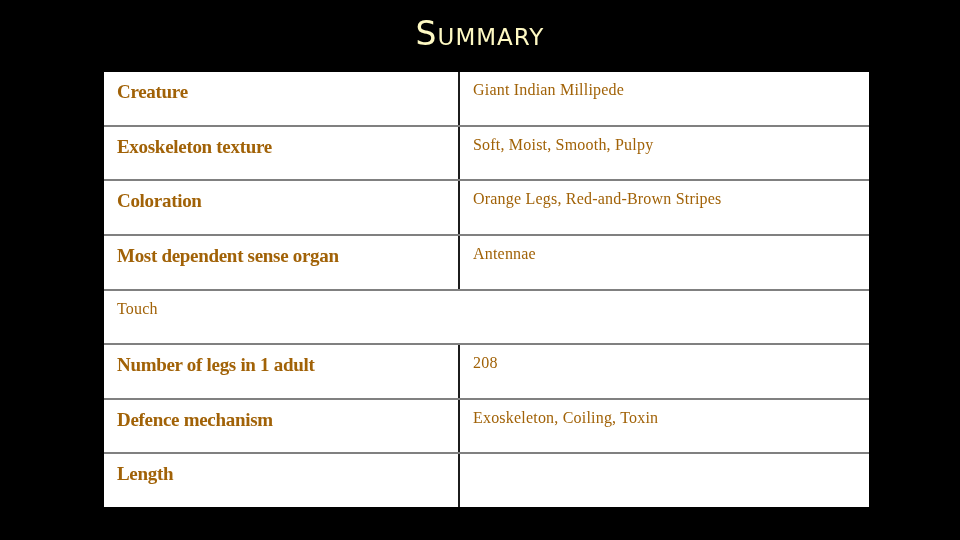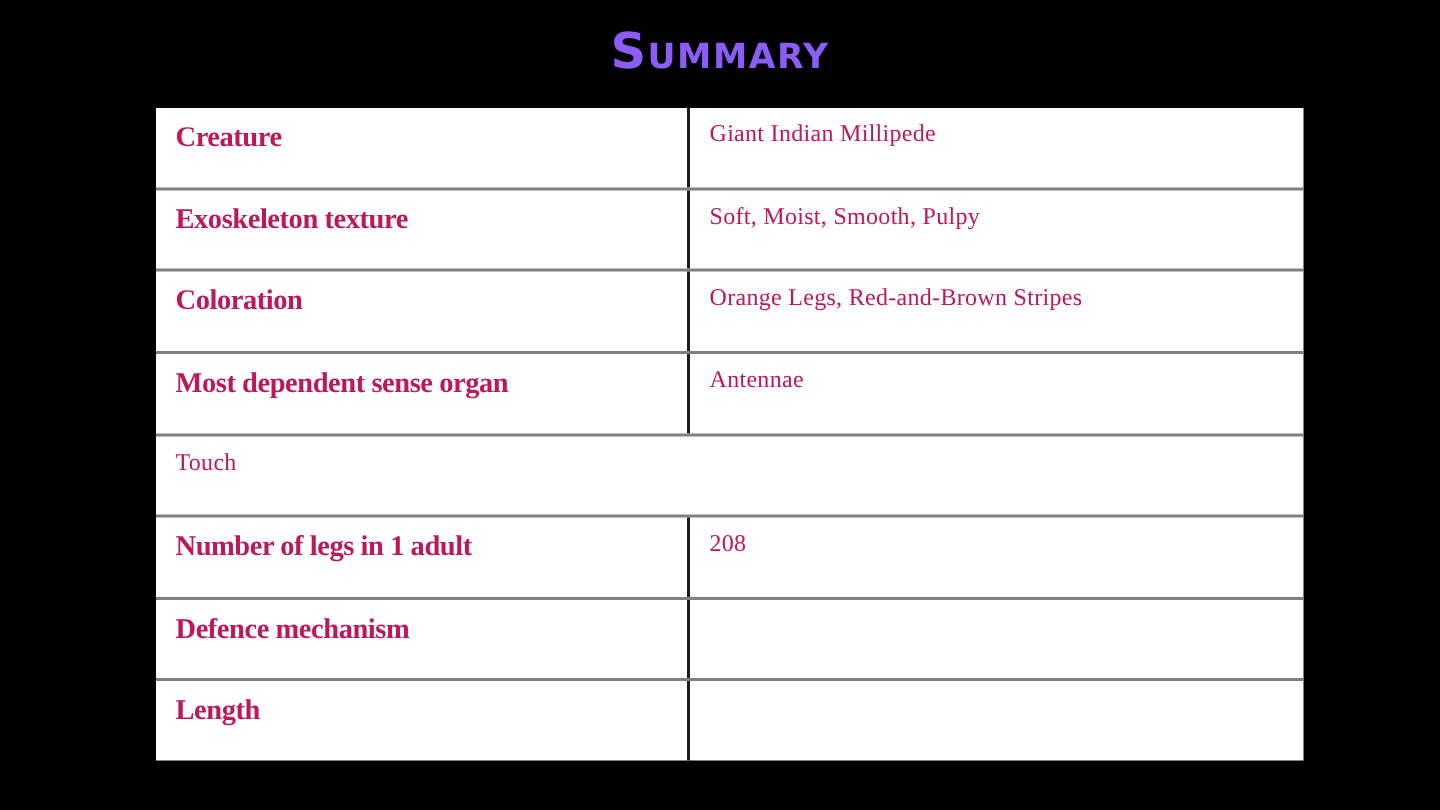--- a/index.html
+++ b/index.html
@@ -14,23 +14,23 @@
     background: #000000;
     overflow: hidden;
     font-family: "Liberation Serif", serif;
   }
   .slide-title {
     position: absolute;
     top: 16px;
     left: 0;
     width: 960px;
     text-align: center;
-    color: #8b5cf6;
+    color: #fef9c3;
     font-family: "DejaVu Sans", sans-serif;
-    font-weight: 700;
+    font-weight: 400;
     font-variant: small-caps;
     font-size: 33px;
     letter-spacing: 1px;
     line-height: 1.1;
   }
   .summary-table {
     position: absolute;
     left: 104px;
     top: 72px;
     width: 765px;
@@ -44,21 +44,21 @@
     flex: 1 1 0;
     display: flex;
     min-height: 0;
   }
   .t-row + .t-row {
     border-top: 2px solid #808080;
   }
   .cell {
     box-sizing: border-box;
     padding: 9px 24px 0 13px;
-    color: #be185d;
+    color: #a16207;
     overflow: hidden;
     white-space: nowrap;
   }
   .cell.label {
     flex: 0 0 356px;
     width: 356px;
     border-right: 2px solid #1c1c1c;
     font-weight: bold;
     font-size: 19px;
     letter-spacing: -0.3px;
@@ -102,20 +102,21 @@
       <div class="cell value">Touch</div>
     </div>
 
     <div class="t-row">
       <div class="cell label">Number of legs in 1 adult</div>
       <div class="cell value">208</div>
     </div>
 
     <div class="t-row">
       <div class="cell label">Defence mechanism</div>
+      <div class="cell value">Exoskeleton, Coiling, Toxin</div>
     </div>
 
     <div class="t-row">
       <div class="cell label">Length</div>
     </div>
 
   </div>
 </div>
 
 </body></html>

